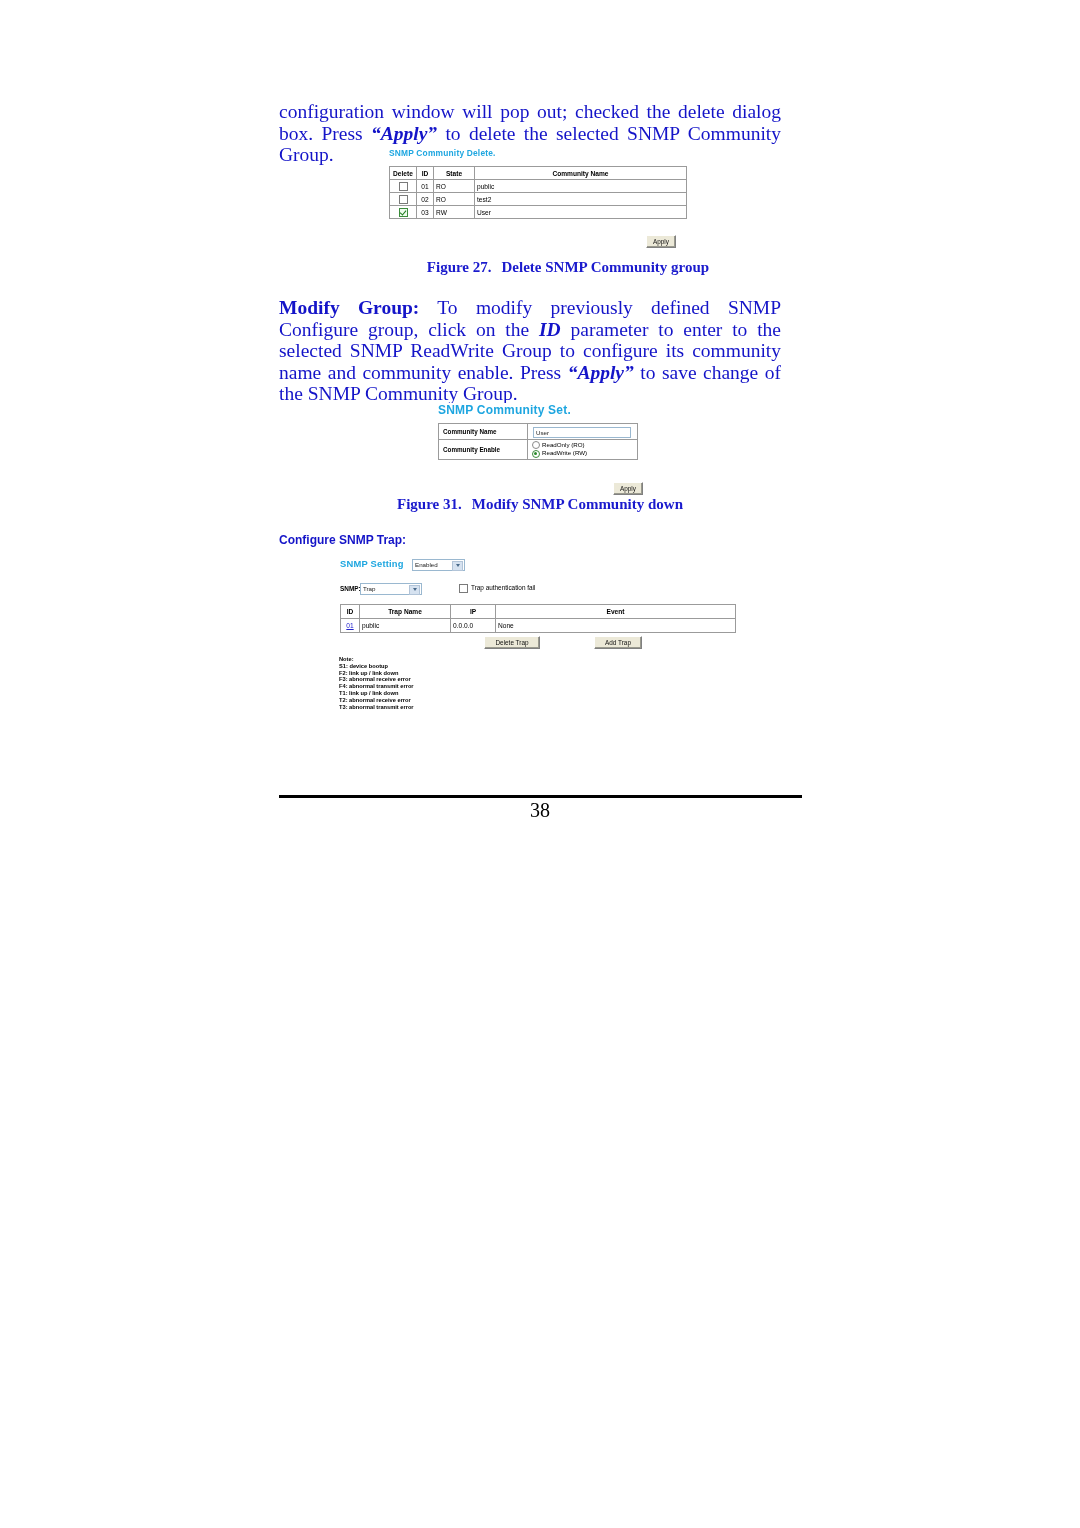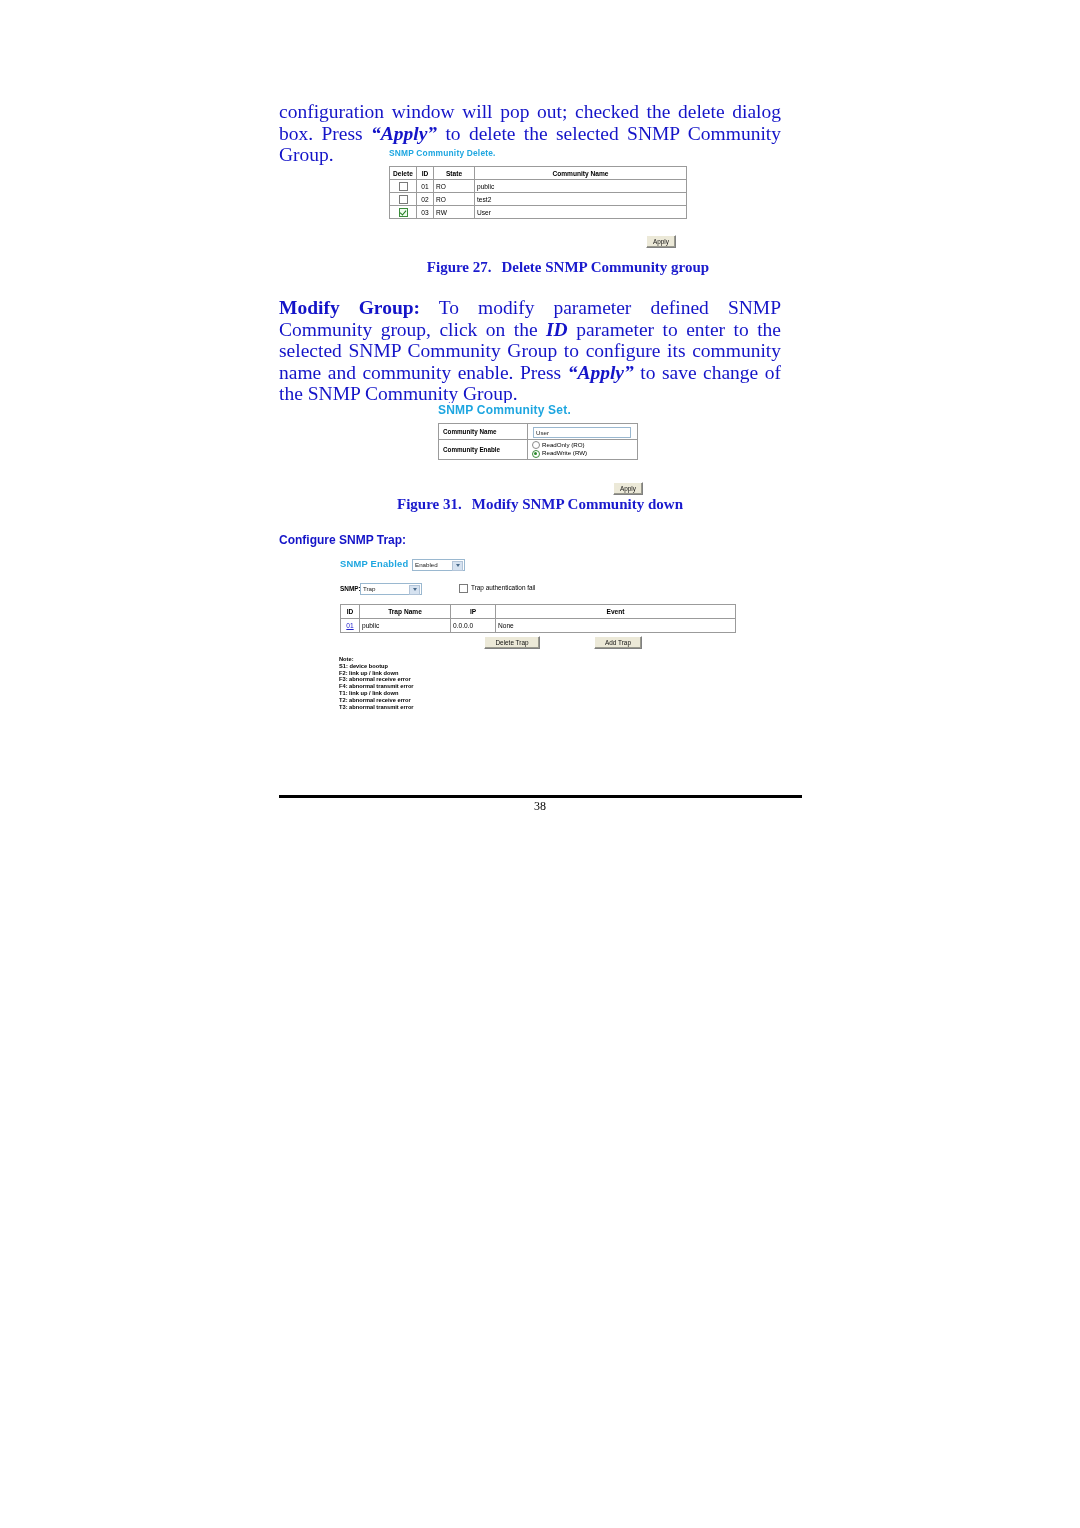--- a/index.html
+++ b/index.html
@@ -347,21 +347,21 @@
     width: 523px;
     height: 3px;
     background: #000000;
   }
   #page-number {
     position: absolute;
     left: 0; top: 799px;
     width: 1080px;
     text-align: center;
     font-family: "Liberation Serif", serif;
-    font-size: 12px;
+    font-size: 20px;
     color: #000000;
   }
 </style>
 </head>
 <body>
 
 <div class="page">
 
   <div class="para" id="para-1">
     <span>configuration window will pop out; checked the delete dialog box.</span>
@@ -401,21 +401,21 @@
       </table>
 
     <div class="btn" id="btn-apply-27">Apply</div>
   </div>
 
   <div class="fig-caption" id="cap-27">
     <span class="num">Figure 27.</span><span>Delete SNMP Community group</span>
   </div>
 
   <div class="para" id="para-2">
-    <span class="lead">Modify Group:</span><span> To modify parameter defined SNMP Community group, click on the </span><span class="ital-b">ID</span><span> parameter to enter to the selected SNMP Community Group to configure its community name and community enable. Press </span><span class="ital">“Apply”</span><span> to save change of the SNMP Community Group.</span>
+    <span class="lead">Modify Group:</span><span> To modify previously defined SNMP Configure group, click on the </span><span class="ital-b">ID</span><span> parameter to enter to the selected SNMP ReadWrite Group to configure its community name and community enable. Press </span><span class="ital">“Apply”</span><span> to save change of the SNMP Community Group.</span>
   </div>
 
   <div class="shot" id="shot-28">
     <div class="shot-title">SNMP Community Set.</div>
 
     <table class="grid" id="tbl-set">
       <tbody>
           <tr>
         <td class="lbl">Community Name</td>
         <td>
@@ -439,21 +439,21 @@
     <div class="btn" id="btn-apply-28">Apply</div>
   </div>
 
   <div class="fig-caption" id="cap-28">
     <span class="num">Figure 31.</span><span>Modify SNMP Community down</span>
   </div>
 
   <div class="section-heading" id="heading-trap">Configure SNMP Trap:</div>
 
   <div class="shot" id="shot-29">
-    <div class="shot-title">SNMP Enabled</div>
+    <div class="shot-title">SNMP Setting</div>
 
     <span class="sel" id="sel-state"><span>Enabled</span><span class="arw"></span></span>
 
     <span id="lbl-snmp">SNMP:</span>
     <span class="sel" id="sel-snmp"><span>Trap</span><span class="arw"></span></span>
 
     <span id="trap-auth"><span class="cbox"></span><span>Trap authentication fail</span></span>
 
     <table class="grid" id="tbl-trap">
       <tbody>

